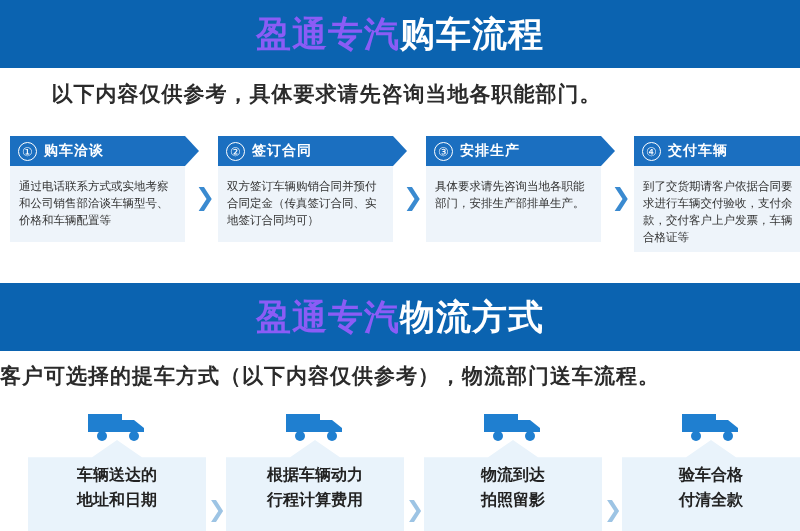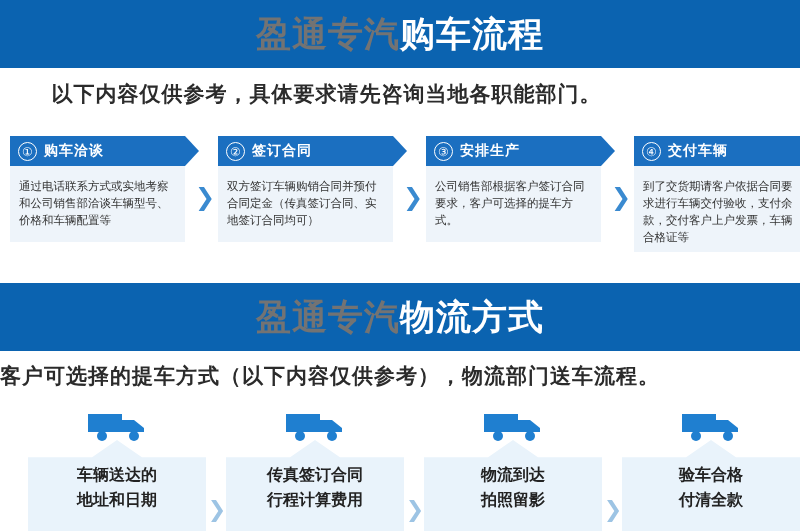--- a/index.html
+++ b/index.html
@@ -37,21 +37,21 @@
     height: 52px;
     line-height: 52px;
     text-align: center;
     font-size: 35px;
     font-weight: bold;
     letter-spacing: 1px;
     color: #ffffff;
     white-space: nowrap;
   }
   .title-accent {
-    color: #737373;
+    color: #8b5cf6;
   }
   .subtitle {
     position: absolute;
     left: 0;
     width: 653px;
     text-align: center;
     font-size: 21px;
     font-weight: bold;
     color: #2b2b2b;
     letter-spacing: 1px;
@@ -239,21 +239,21 @@
       </div>
       <div class="step-body">双方签订车辆购销合同并预付合同定金（传真签订合同、实地签订合同均可）</div>
     </div>
     <div class="step-arrow" style="left:392px;">❯</div>
 
     <div class="step-card" style="left:416px;">
       <div class="step-head">
         <span class="step-num">③</span>
         <span class="step-head-label">安排生产</span>
       </div>
-      <div class="step-body">公司销售部根据客户签订合同要求，客户可选择的提车方式。</div>
+      <div class="step-body">具体要求请先咨询当地各职能部门，安排生产部排单生产。</div>
     </div>
     <div class="step-arrow" style="left:600px;">❯</div>
 
     <div class="step-card" style="left:624px;">
       <div class="step-head">
         <span class="step-num">④</span>
         <span class="step-head-label">交付车辆</span>
       </div>
       <div class="step-body">到了交货期请客户依据合同要求进行车辆交付验收，支付余款，交付客户上户发票，车辆合格证等</div>
     </div>
@@ -286,21 +286,21 @@
     <div class="truck-card" style="left:218px;">
       <div class="truck-shape"></div>
       <div class="truck-icon">
         <svg width="62" height="34" viewBox="0 0 62 34" xmlns="http://www.w3.org/2000/svg">
           <rect x="2" y="4" width="34" height="18" fill="#1f7fd0"></rect>
           <path d="M36 10 L48 10 L58 18 L58 22 L36 22 Z" fill="#1f7fd0"></path>
           <circle cx="16" cy="26" r="5" fill="#1f7fd0"></circle>
           <circle cx="48" cy="26" r="5" fill="#1f7fd0"></circle>
         </svg>
       </div>
-      <div class="truck-label">传真签订合同
+      <div class="truck-label">根据车辆动力
 行程计算费用</div>
     </div>
     <div class="truck-arrow" style="left:396px;">❯</div>
 
     <div class="truck-card" style="left:416px;">
       <div class="truck-shape"></div>
       <div class="truck-icon">
         <svg width="62" height="34" viewBox="0 0 62 34" xmlns="http://www.w3.org/2000/svg">
           <rect x="2" y="4" width="34" height="18" fill="#1f7fd0"></rect>
           <path d="M36 10 L48 10 L58 18 L58 22 L36 22 Z" fill="#1f7fd0"></path>

